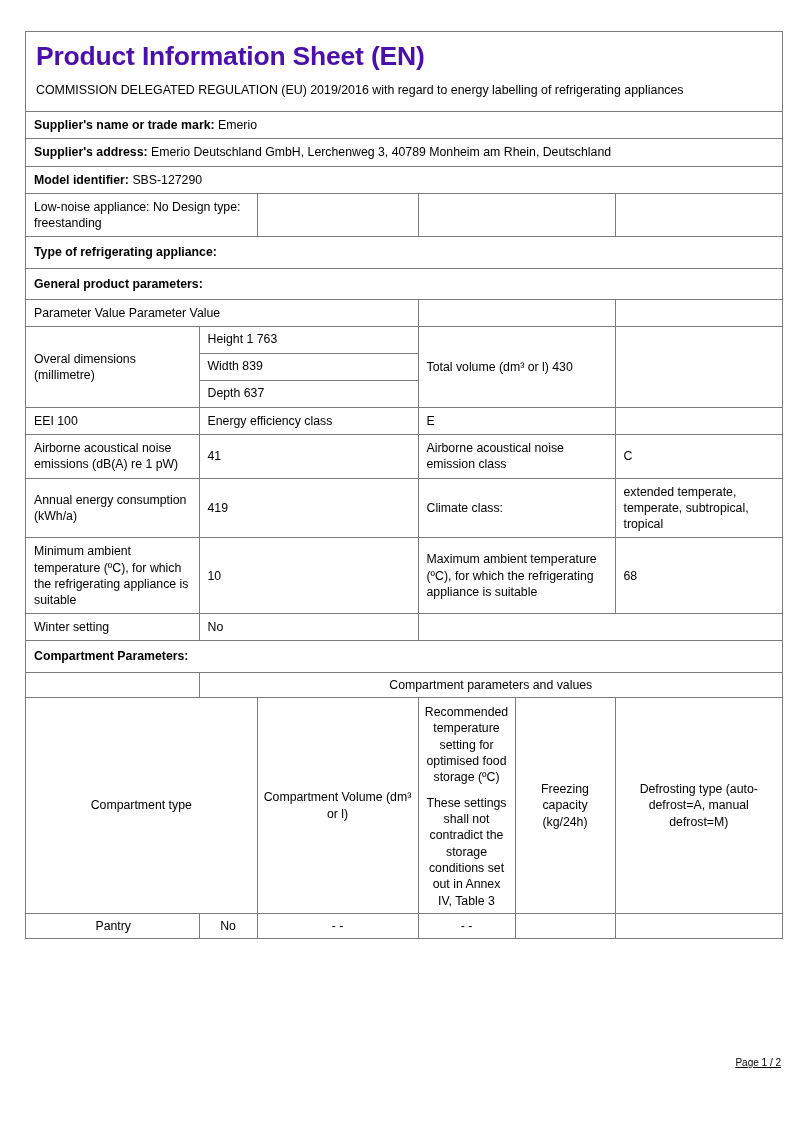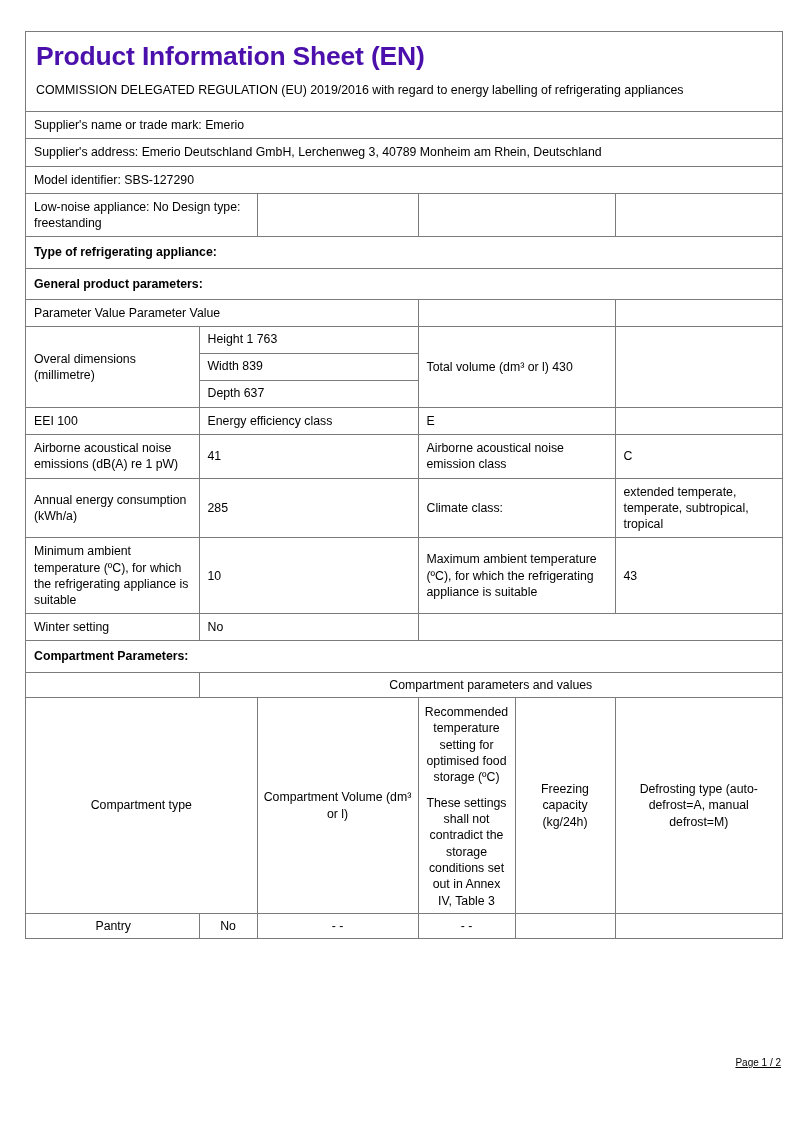--- a/index.html
+++ b/index.html
@@ -64,21 +64,21 @@
     margin: 0 0 11px 0;
     line-height: 1.08;
   }
   .doc-sub {
     font-size: 12.4px;
     line-height: 1.42;
     margin: 0;
     max-width: 700px;
   }
 
-  .b { font-weight: normal; }
+  .b { font-weight: bold; }
 
   td.tall { height: 36px; }
   td.sect { font-weight: bold; padding-top: 7px !important; padding-bottom: 7px !important; }
 
   
   td.nested-host {
     padding: 0 !important;
     vertical-align: top;
     margin-left: 8px;
   }
@@ -235,30 +235,30 @@
 
         <tr>
           <td>Airborne acoustical noise emissions (dB(A) re 1 pW)</td>
           <td colspan="2">41</td>
           <td>Airborne acoustical noise emission class</td>
           <td>C</td>
         </tr>
 
         <tr>
           <td>Annual energy consumption (kWh/a)</td>
-          <td colspan="2">285</td>
+          <td colspan="2">419</td>
           <td>Climate class:</td>
           <td>extended temperate, temperate, subtropical, tropical</td>
         </tr>
 
         <tr>
           <td>Minimum ambient temperature (ºC), for which the refrigerating appliance is suitable</td>
           <td colspan="2">10</td>
           <td>Maximum ambient temperature (ºC), for which the refrigerating appliance is suitable</td>
-          <td>43</td>
+          <td>68</td>
         </tr>
 
         <tr>
           <td>Winter setting</td>
           <td colspan="2">No</td>
           <td colspan="2"></td>
         </tr>
 
         <tr>
           <td class="sect" colspan="5">Compartment Parameters:</td>

